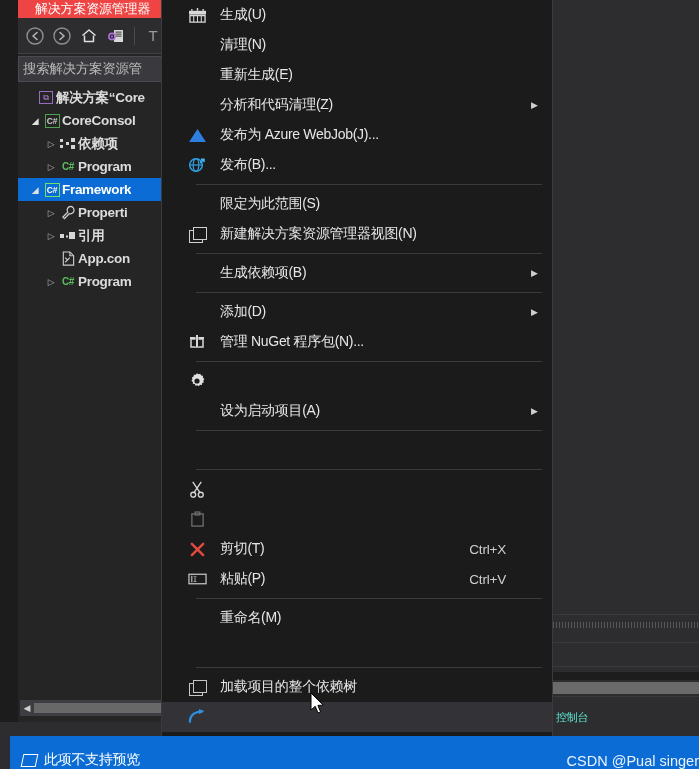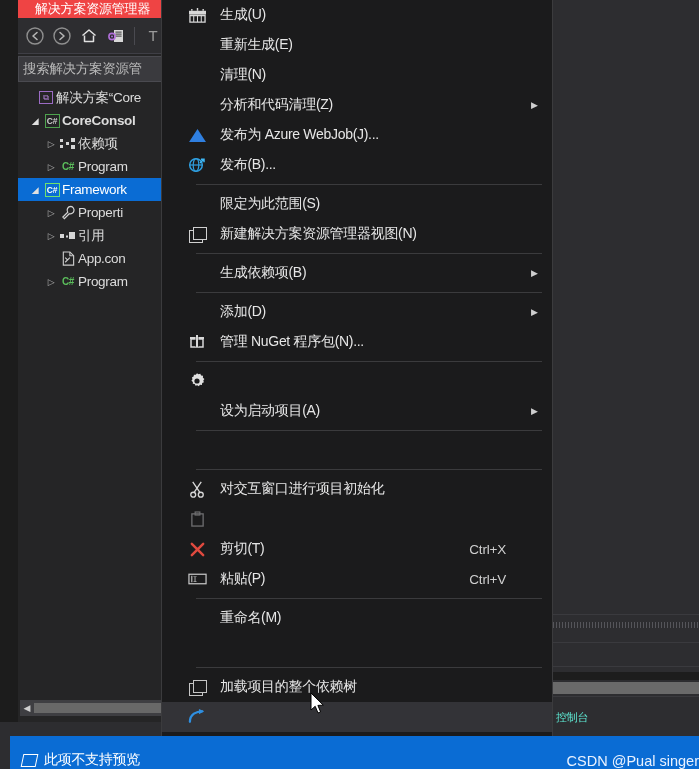--- a/index.html
+++ b/index.html
@@ -42,21 +42,21 @@
   }
 
   .tree{position:absolute;left:18px;top:86px;width:159px;height:610px;overflow:hidden;
         background:#252526;}
   .trow{position:relative;height:23px;display:flex;align-items:center;white-space:nowrap;
         color:#dcdcdc;font-size:13.5px;letter-spacing:-0.3px;}
   .trow.sel{background:#0a6cd4;color:#ffffff;}
   .tw{display:inline-block;width:14px;text-align:center;color:#b0b0b0;font-size:9px;flex:0 0 14px;}
   .tw.open{color:#e0e0e0;}
   .ticon{display:inline-flex;width:20px;flex:0 0 20px;align-items:center;justify-content:center;}
-  .tlabel{overflow:hidden;}
+  .tlabel{overflow:hidden;font-weight:bold;}
 
   
   .cs-badge{width:15px;height:14px;border:1px solid #4ea24e;display:flex;align-items:center;
             justify-content:center;color:#cfcfcf;font-size:8.5px;font-weight:bold;background:#252526;}
   .cs-plain{color:#5bbd5b;font-size:10px;font-weight:bold;}
   .vsicon{width:14px;height:13px;border:1px solid #9b6bc4;color:#b986e0;font-size:8px;
           display:flex;align-items:center;justify-content:center;}
 
   .tree-hscroll{
     position:absolute;left:20px;top:700px;width:155px;height:16px;background:#3e3e42;
@@ -273,26 +273,26 @@
           <rect x="1" y="4" width="18" height="4" fill="#d8d8d8"></rect>
           <path d="M2 9 h16 v7 h-16 z" fill="none" stroke="#d8d8d8" stroke-width="1.4"></path>
           <path d="M6 9 v7 M10 9 v7 M14 9 v7" stroke="#d8d8d8" stroke-width="1.1"></path>
         </svg>
       </span>
       <span class="mi-label">生成(U)</span>
     </div>
 
     <div class="mi">
       <span class="mi-ico"></span>
+      <span class="mi-label">清理(N)</span>
+    </div>
+
+    <div class="mi">
+      <span class="mi-ico"></span>
       <span class="mi-label">重新生成(E)</span>
-    </div>
-
-    <div class="mi">
-      <span class="mi-ico"></span>
-      <span class="mi-label">清理(N)</span>
     </div>
 
     <div class="mi">
       <span class="mi-ico"></span>
       <span class="mi-label">分析和代码清理(Z)</span>
       <span class="mi-arrow">▶</span>
     </div>
 
     <div class="mi">
       <span class="mi-ico">
@@ -385,21 +385,20 @@
     <div class="msep"></div>
 
     <div class="mi">
       <span class="mi-ico">
         <svg width="16" height="17" viewBox="0 0 16 18" aria-hidden="true">
           <path d="M3.5 1 L11 12 M12.5 1 L5 12" stroke="#d8d8d8" stroke-width="1.4" fill="none"></path>
           <circle cx="4" cy="14.5" r="2.6" fill="none" stroke="#d8d8d8" stroke-width="1.4"></circle>
           <circle cx="12" cy="14.5" r="2.6" fill="none" stroke="#d8d8d8" stroke-width="1.4"></circle>
         </svg>
       </span>
-      <span class="mi-label">对交互窗口进行项目初始化</span>
       <span class="mi-key"></span>
     </div>
 
     <div class="mi disabled">
       <span class="mi-ico">
         <svg width="15" height="17" viewBox="0 0 16 18" aria-hidden="true">
           <rect x="2" y="3" width="12" height="13" fill="none" stroke="#6e6e70" stroke-width="1.4"></rect>
           <rect x="5.5" y="1" width="5" height="3.2" fill="none" stroke="#6e6e70" stroke-width="1.3"></rect>
         </svg>
       </span>

